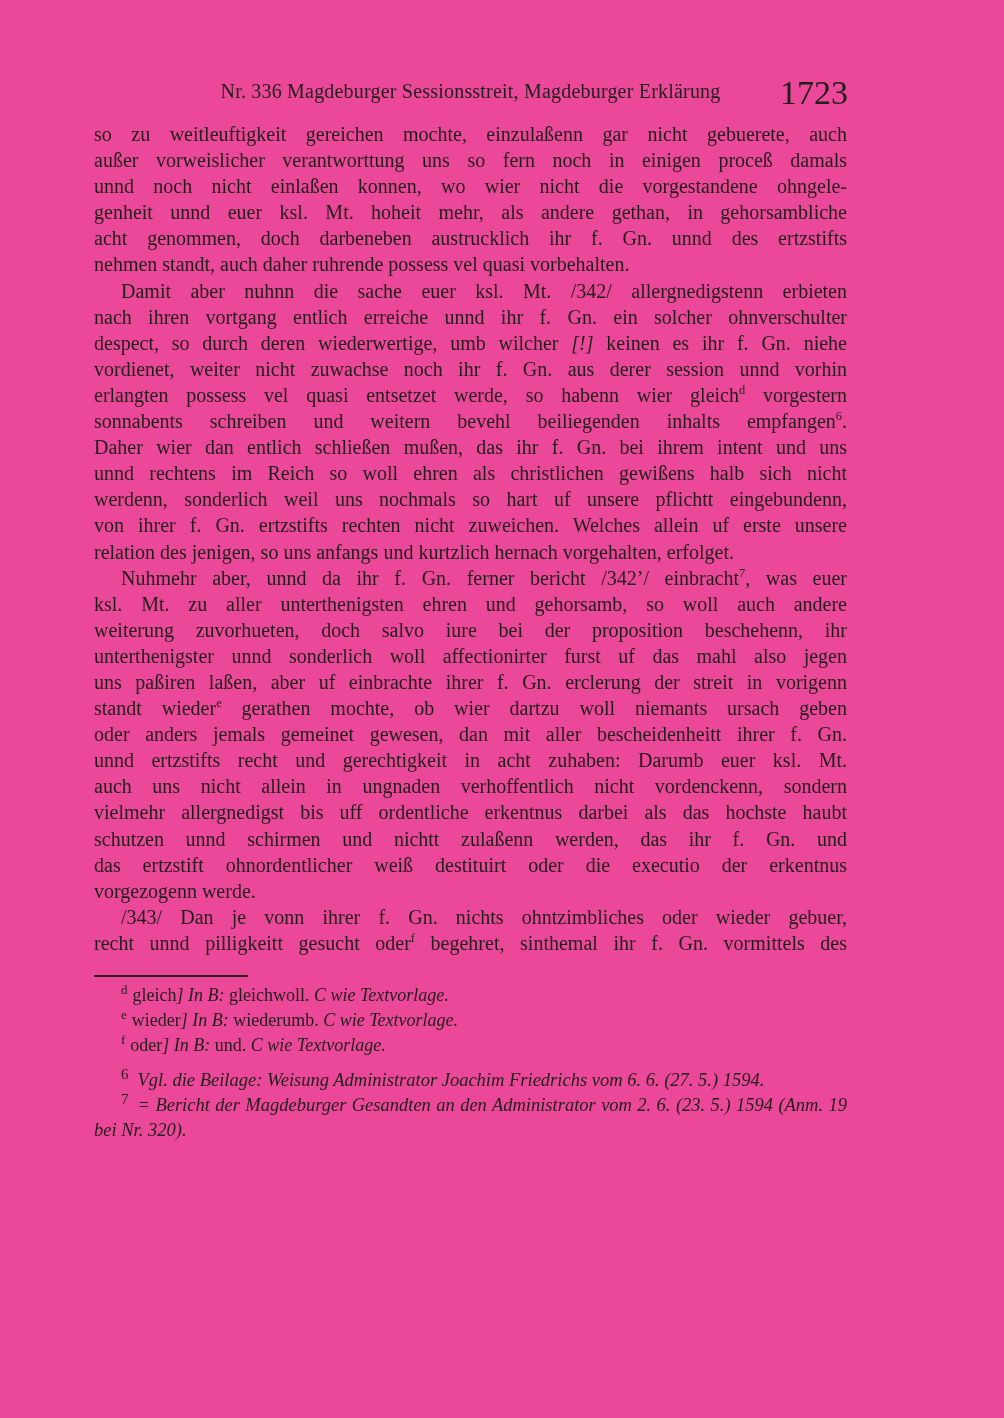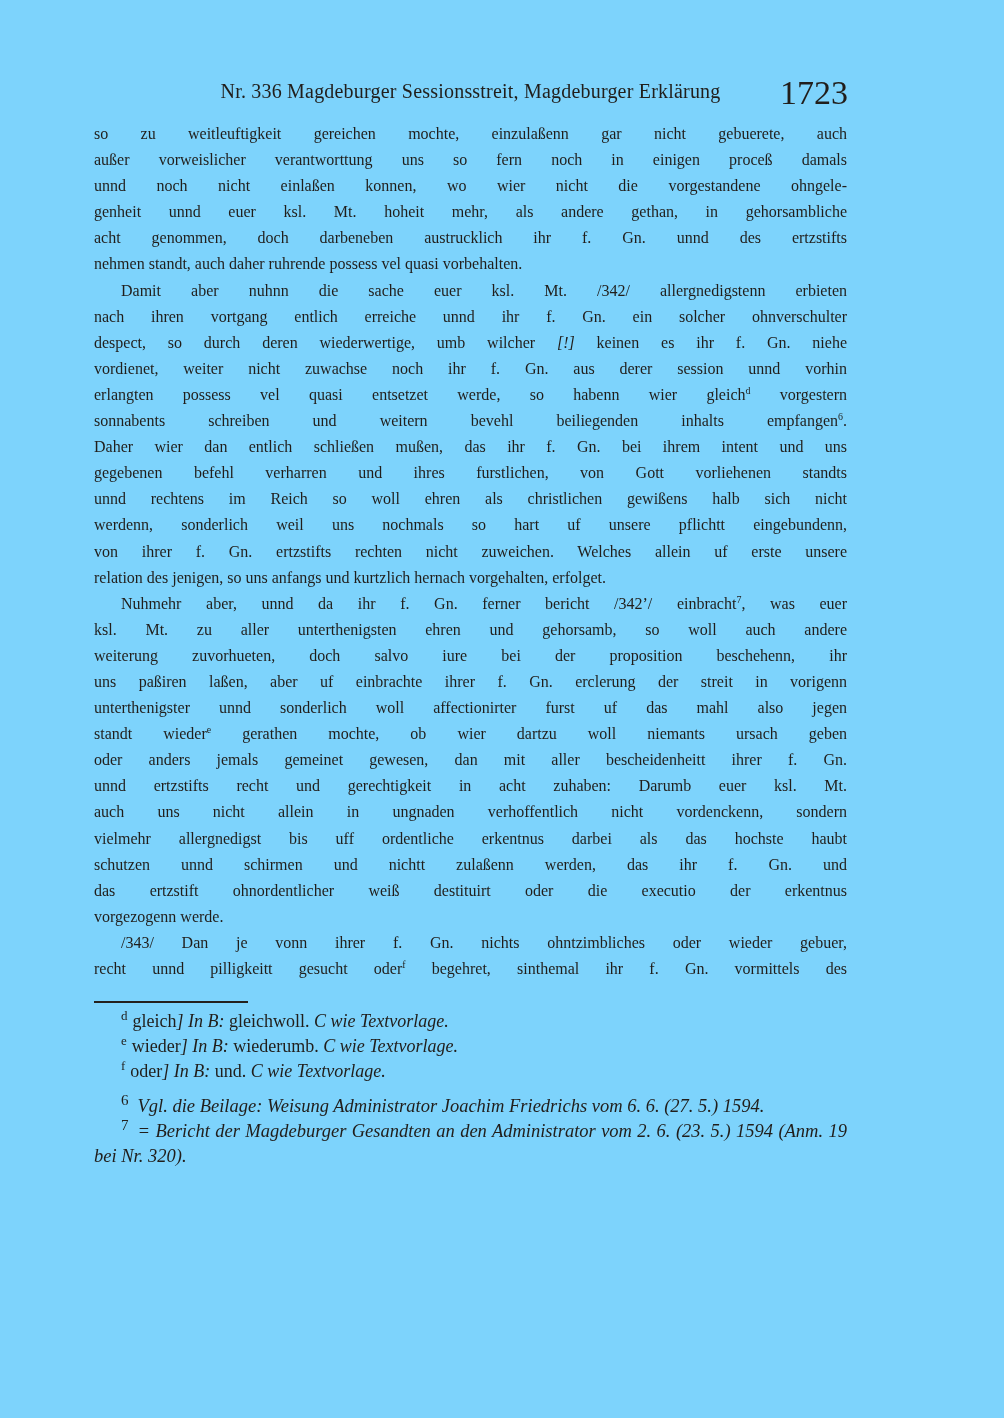--- a/index.html
+++ b/index.html
@@ -5,41 +5,41 @@
   html, body { margin: 0; padding: 0; }
   body {
     width: 1004px; height: 1418px;
     background: #ffffff;
     color: #211e1b;
     font-family: "Liberation Serif", "DejaVu Serif", serif;
   }
   .sheet {
     position: relative;
     width: 1004px; height: 1418px;
-    background: #7dd3fc;
+    background: #ec4899;
     overflow: hidden;
     font-family: Liberation Serif, serif;
   }
   .text-block {
     position: absolute;
     left: 94px; top: 80px;
     width: 753px;
   }
   .running-head {
     position: relative;
     height: 26px;
     margin-bottom: 15px;
     font-size: 20px;
   }
   .head-title { text-align: center; letter-spacing: 0.2px; }
   .head-page {
     position: absolute; right: -1px; top: -6px;
     font-size: 34px;
   }
-  .body-text { font-size: 16px; line-height: 26.1px; }
+  .body-text { font-size: 20px; line-height: 26.1px; }
   .para { margin: 0; }
   .line { text-align: justify; text-align-last: justify; }
   .line.no-just { text-align-last: left; }
   .line.indent { padding-left: 27px; }
   .it { font-style: italic; }
   .sup {
     font-size: 62%;
     vertical-align: super;
     line-height: 0;
   }
@@ -93,32 +93,31 @@
           <div class="line no-just"><span>nehmen standt, auch daher ruhrende possess vel quasi vorbehalten.</span></div>
         </div>
         <div class="para">
           <div class="line indent"><span>Damit aber nuhnn die sache euer ksl. Mt. /342/ allergnedigstenn erbieten</span></div>
           <div class="line"><span>nach ihren vortgang entlich erreiche unnd ihr f. Gn. ein solcher ohnverschulter</span></div>
           <div class="line"><span>despect, so durch deren wiederwertige, umb wilcher </span><span class="it">[!]</span><span> keinen es ihr f. Gn. niehe</span></div>
           <div class="line"><span>vordienet, weiter nicht zuwachse noch ihr f. Gn. aus derer session unnd vorhin</span></div>
           <div class="line"><span>erlangten possess vel quasi entsetzet werde, so habenn wier gleich</span><span class="sup">d</span><span> vorgestern</span></div>
           <div class="line"><span>sonnabents schreiben und weitern bevehl beiliegenden inhalts empfangen</span><span class="sup">6</span><span>.</span></div>
           <div class="line"><span>Daher wier dan entlich schließen mußen, das ihr f. Gn. bei ihrem intent und uns</span></div>
-          <div class="line"><span>gegebenen befehl verharren und ihres furstlichen, von Gott vorliehenen standts</span></div>
           <div class="line"><span>unnd rechtens im Reich so woll ehren als christlichen gewißens halb sich nicht</span></div>
           <div class="line"><span>werdenn, sonderlich weil uns nochmals so hart uf unsere pflichtt eingebundenn,</span></div>
           <div class="line"><span>von ihrer f. Gn. ertzstifts rechten nicht zuweichen. Welches allein uf erste unsere</span></div>
           <div class="line no-just"><span>relation des jenigen, so uns anfangs und kurtzlich hernach vorgehalten, erfolget.</span></div>
         </div>
         <div class="para">
           <div class="line indent"><span>Nuhmehr aber, unnd da ihr f. Gn. ferner bericht /342’/ einbracht</span><span class="sup">7</span><span>, was euer</span></div>
           <div class="line"><span>ksl. Mt. zu aller unterthenigsten ehren und gehorsamb, so woll auch andere</span></div>
           <div class="line"><span>weiterung zuvorhueten, doch salvo iure bei der proposition beschehenn, ihr</span></div>
+          <div class="line"><span>unterthenigster unnd sonderlich woll affectionirter furst uf das mahl also jegen</span></div>
           <div class="line"><span>uns paßiren laßen, aber uf einbrachte ihrer f. Gn. erclerung der streit in vorigenn</span></div>
-          <div class="line"><span>unterthenigster unnd sonderlich woll affectionirter furst uf das mahl also jegen</span></div>
           <div class="line"><span>standt wieder</span><span class="sup">e</span><span> gerathen mochte, ob wier dartzu woll niemants ursach geben</span></div>
           <div class="line"><span>oder anders jemals gemeinet gewesen, dan mit aller bescheidenheitt ihrer f. Gn.</span></div>
           <div class="line"><span>unnd ertzstifts recht und gerechtigkeit in acht zuhaben: Darumb euer ksl. Mt.</span></div>
           <div class="line"><span>auch uns nicht allein in ungnaden verhoffentlich nicht vordenckenn, sondern</span></div>
           <div class="line"><span>vielmehr allergnedigst bis uff ordentliche erkentnus darbei als das hochste haubt</span></div>
           <div class="line"><span>schutzen unnd schirmen und nichtt zulaßenn werden, das ihr f. Gn. und</span></div>
           <div class="line"><span>das ertzstift ohnordentlicher weiß destituirt oder die executio der erkentnus</span></div>
           <div class="line no-just"><span>vorgezogenn werde.</span></div>
         </div>
         <div class="para">

